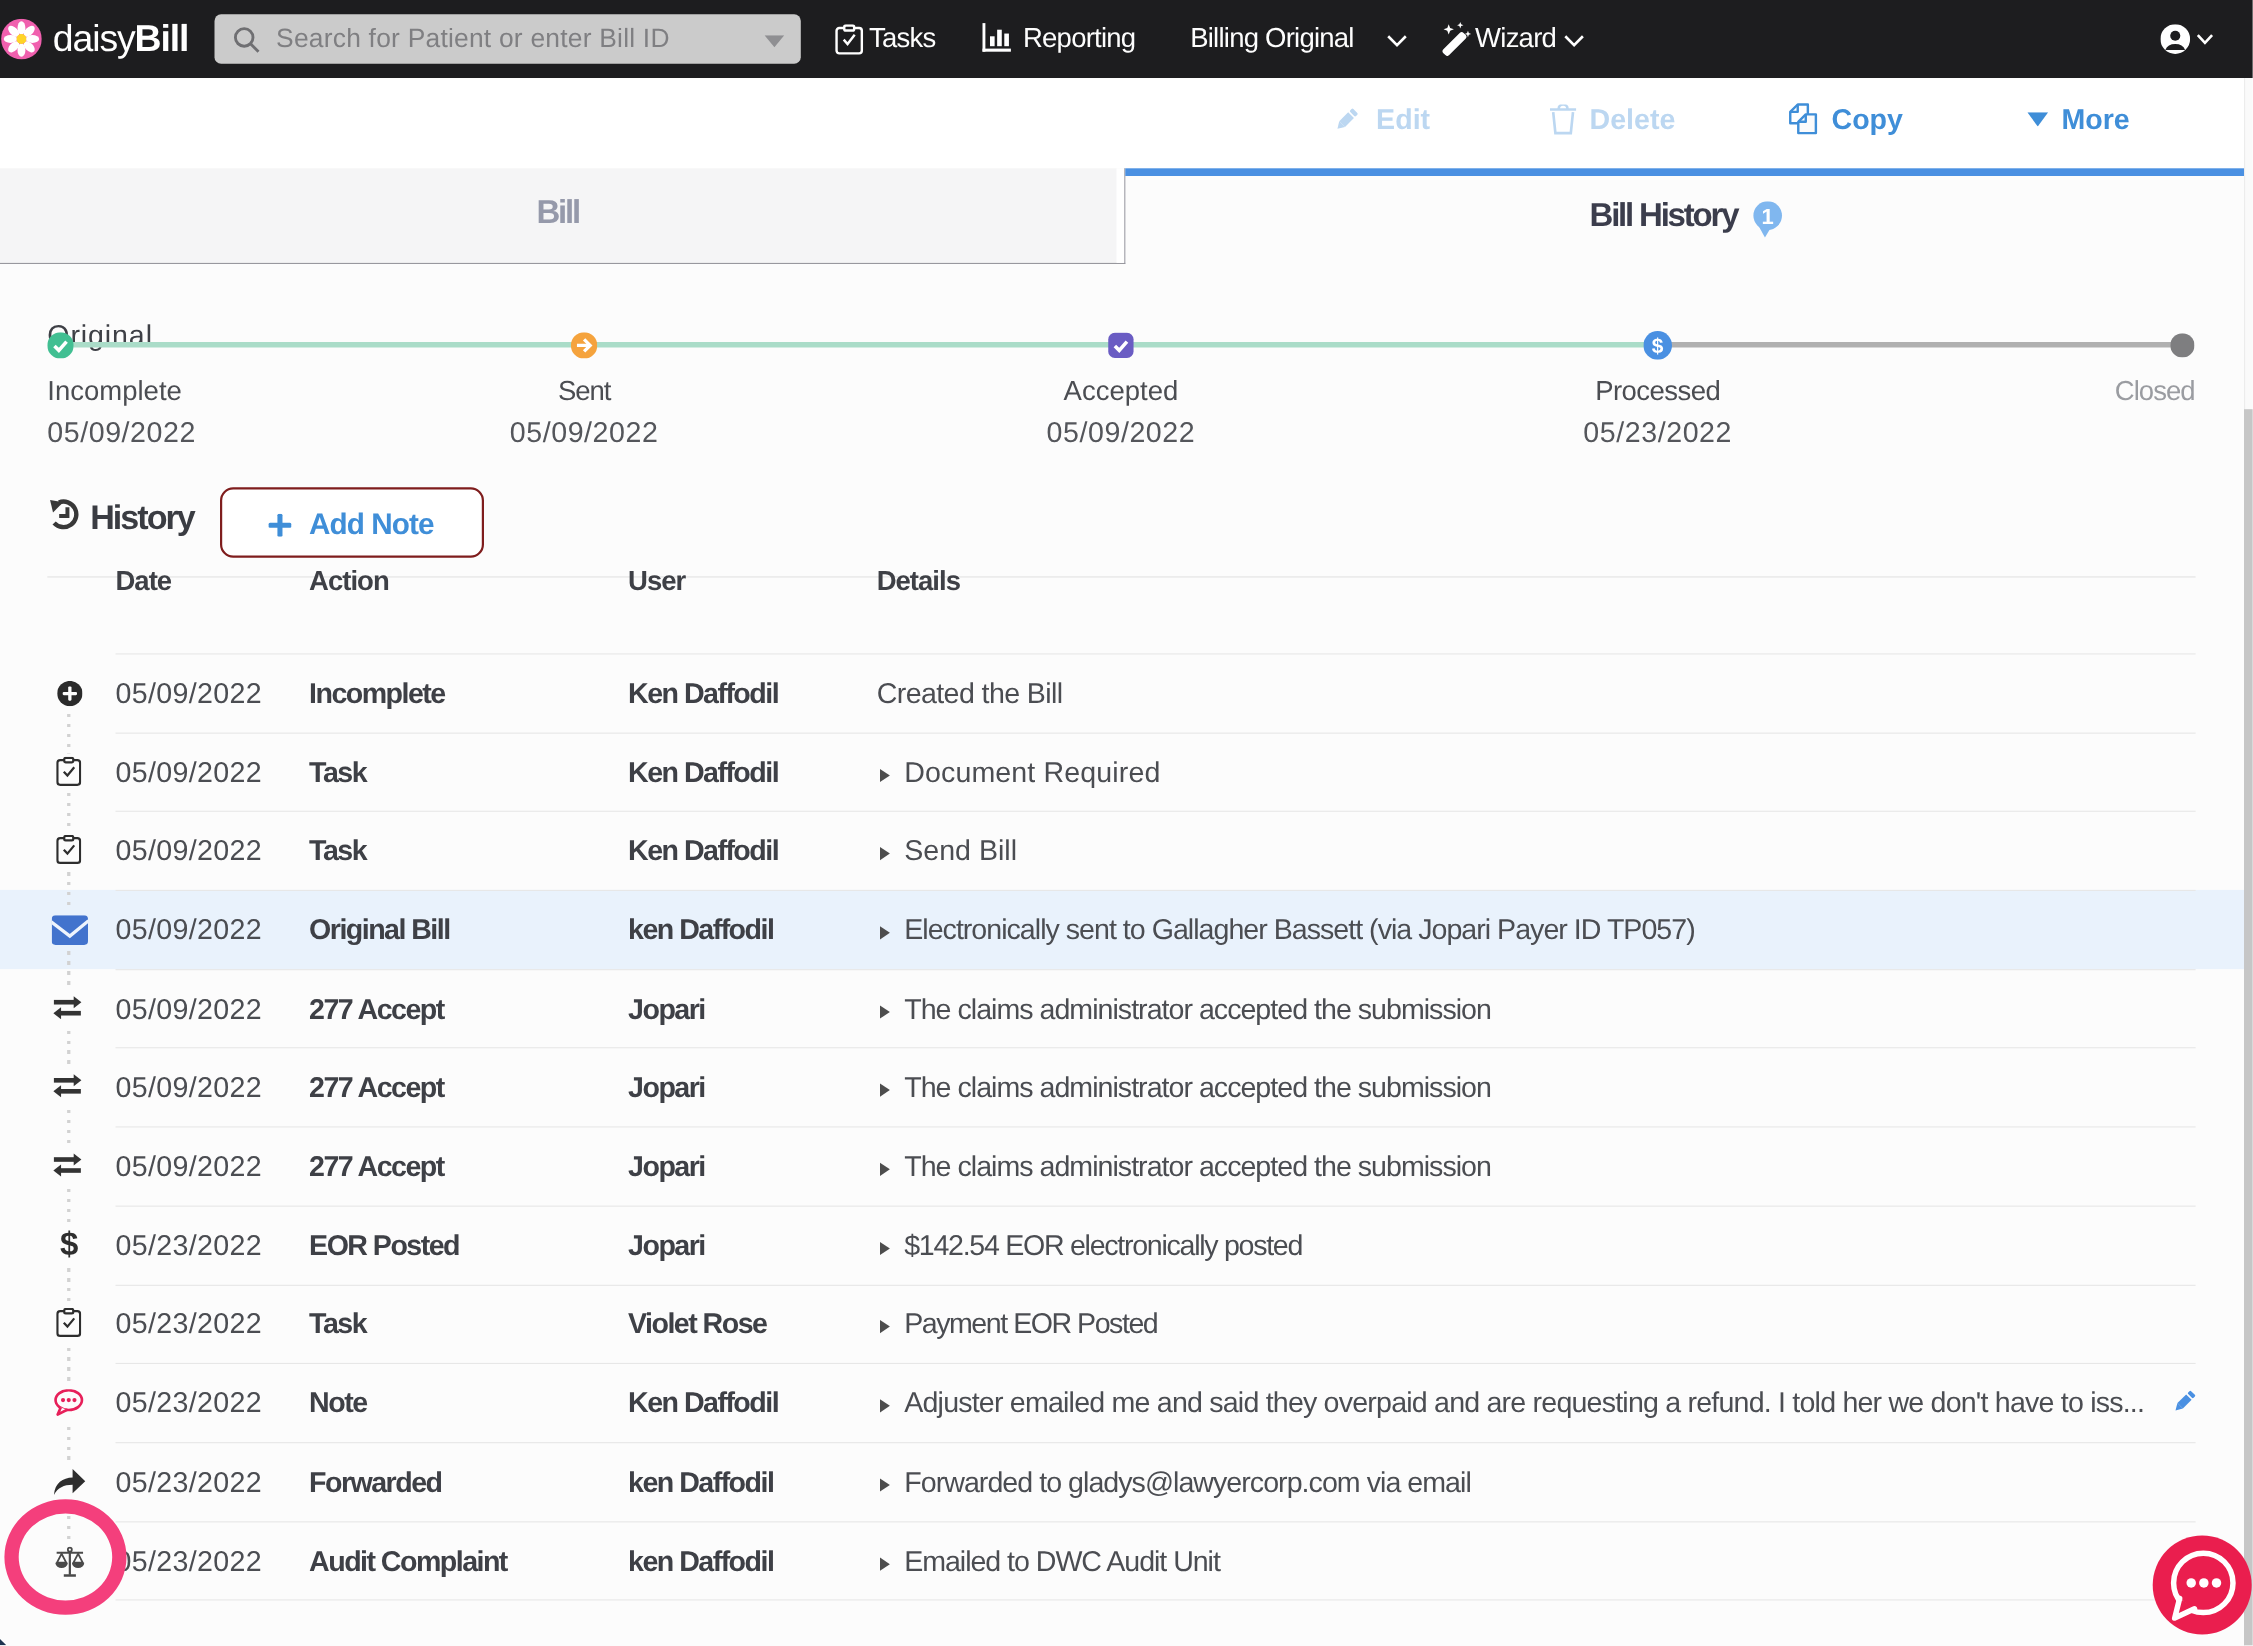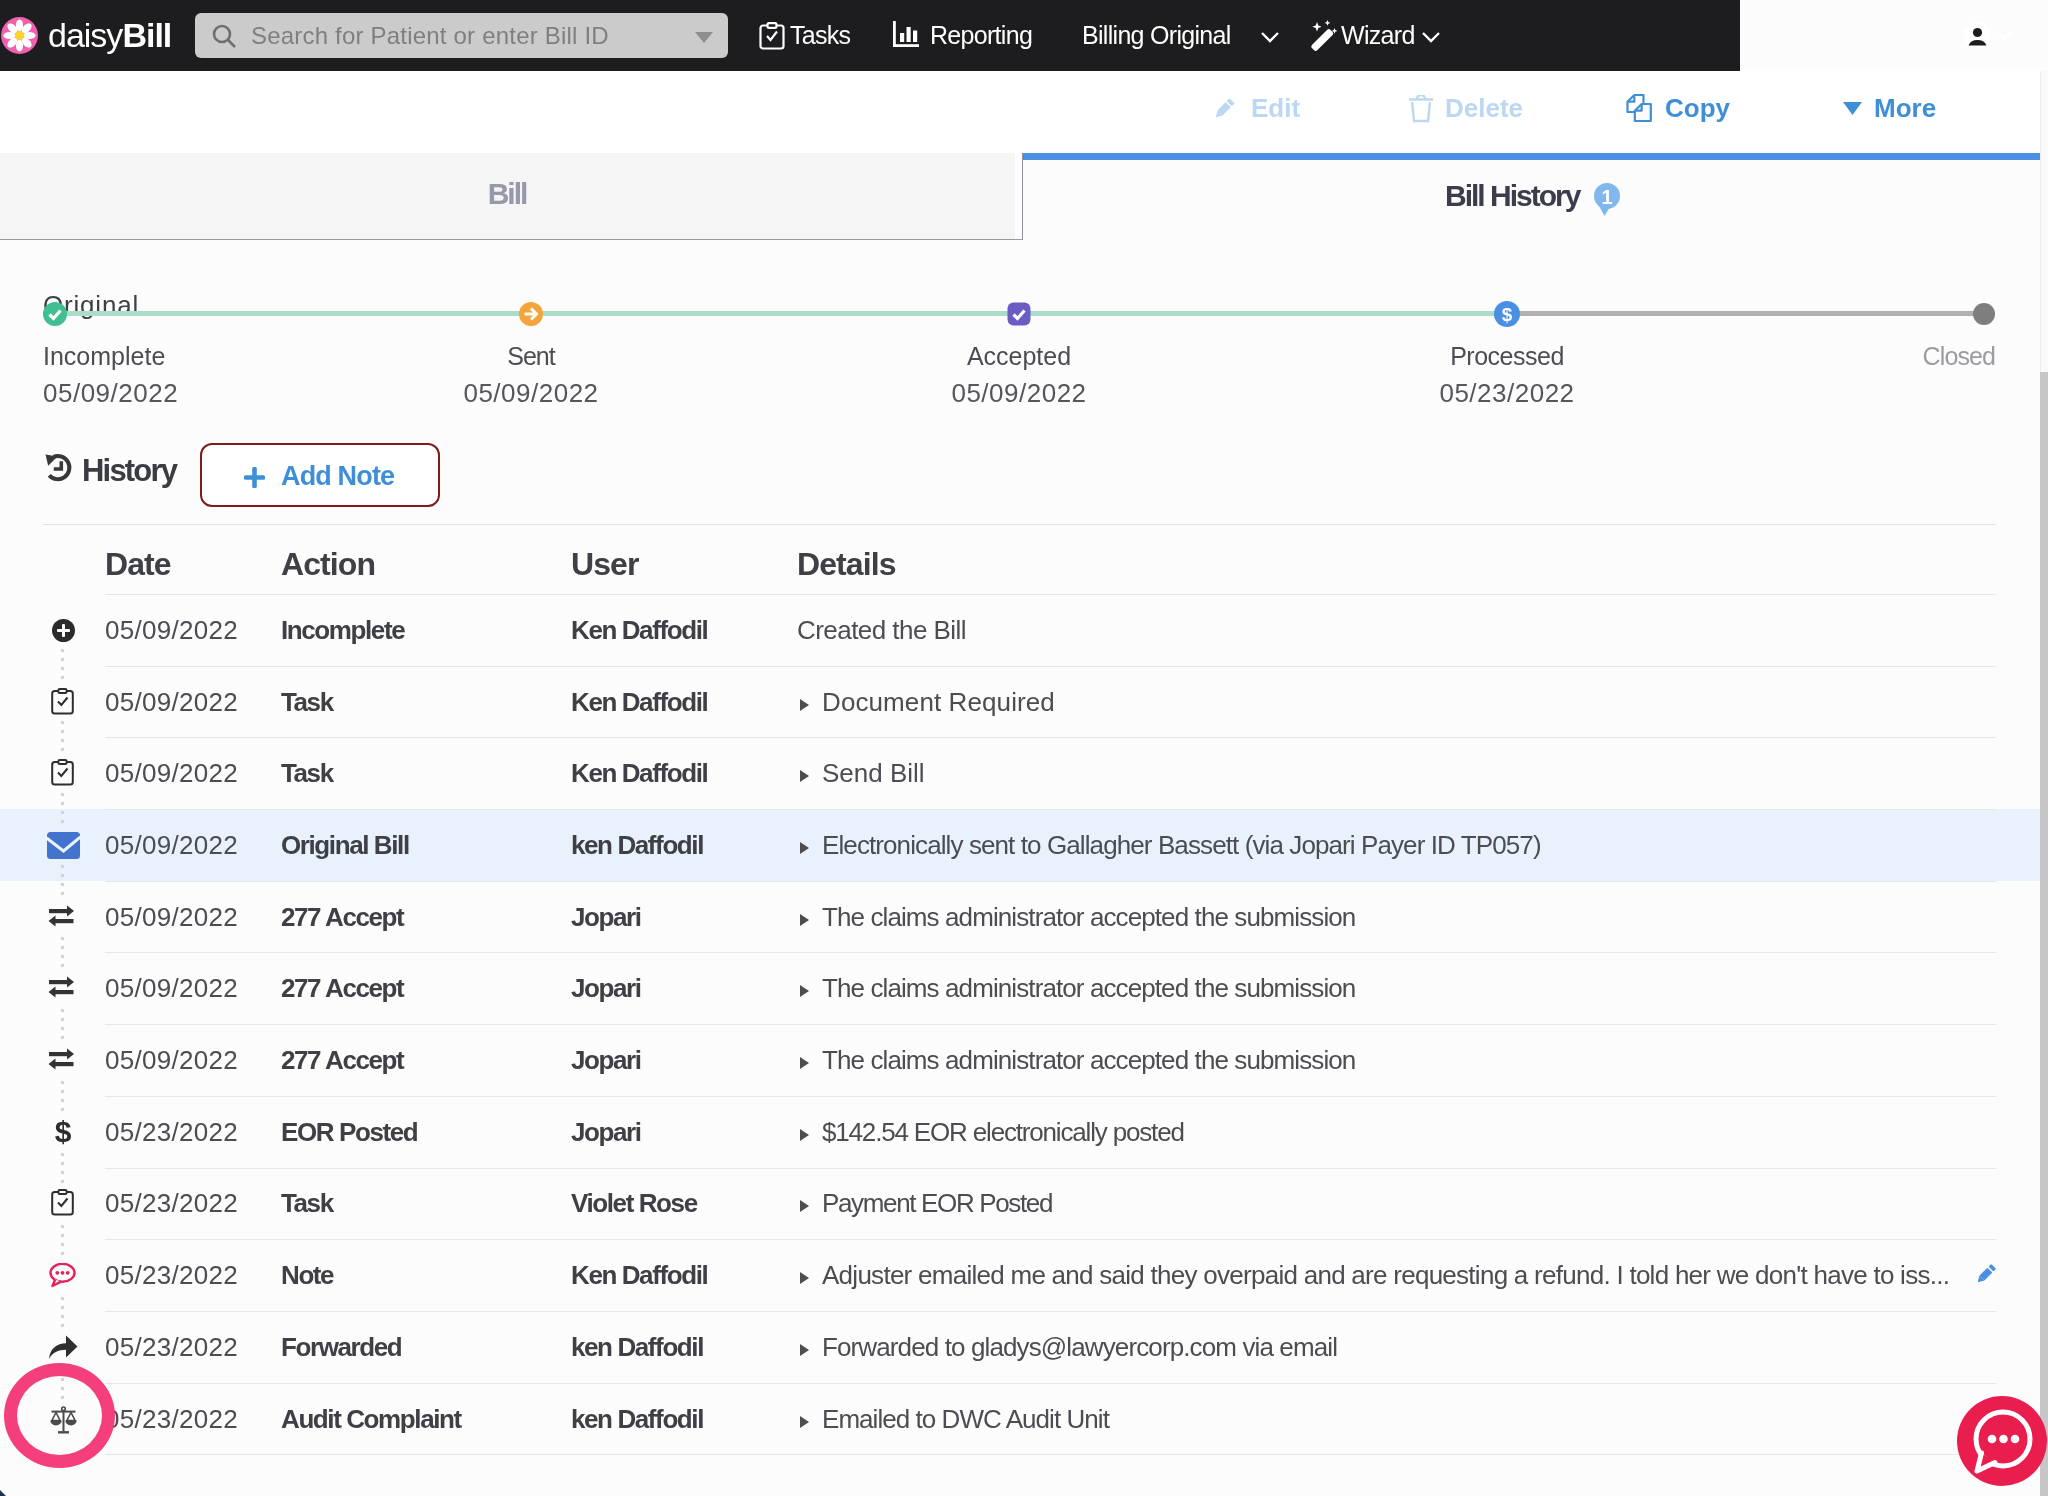--- a/index.html
+++ b/index.html
@@ -1,20 +1,20 @@
 <!DOCTYPE html>
 <html><head>
 <meta charset="utf-8">
 <style>
   * { margin:0; padding:0; box-sizing:border-box; }
   html,body { width:2048px; height:1496px; overflow:hidden; }
   body { font-family:"Liberation Sans", sans-serif; background:#fcfcfc; position:relative; }
   .abs { position:absolute; }
   
-  #nav { position:absolute; left:0; top:0; width:1740px; height:71px; background:#1d1d1f; }
+  #nav { position:absolute; left:0; top:0; width:2048px; height:71px; background:#1d1d1f; }
   #logo-text { position:absolute; left:48px; top:16px; font-size:34px; color:#fff; font-weight:400; letter-spacing:-1px; }
   #logo-text b { font-weight:700; }
   #searchbox { position:absolute; left:195px; top:13px; width:533px; height:45px; background:#cbcbcb; border-radius:6px; }
   #searchbox .ph { position:absolute; left:56px; top:9px; font-size:24px; color:#7f7f82; letter-spacing:0.2px; }
   .navitem { position:absolute; top:0; height:71px; display:flex; align-items:center; color:#fdfdfd; font-size:25px; letter-spacing:-0.7px; }
   
   #hdr { position:absolute; left:0; top:71px; width:2048px; height:82px; background:#fff; }
   #hdr-title { position:absolute; left:44px; top:17px; font-size:31px; font-weight:700; color:#3e4046; letter-spacing:-0.7px; }
   #hdr-title .dol { color:#4a90e2; margin-right:9px; }
   .hbtn { position:absolute; top:0; height:74px; display:flex; align-items:center; font-size:26px; font-weight:700; }
@@ -26,21 +26,21 @@
   #tab-left .lbl { position:absolute; left:-8px; right:0; top:24px; text-align:center; font-size:30px; font-weight:700; color:#9599aa; letter-spacing:-2px; }
   #tab-blue { position:absolute; left:1023px; top:153px; width:1017px; height:7px; background:#4a90e2; }
   #tab-right-lbl { position:absolute; left:1445px; top:179px; font-size:30px; font-weight:700; color:#3b3d4c; letter-spacing:-2px; }
   
   .tl-lbl { position:absolute; font-size:25px; color:#4b4d52; }
   .tl-date { position:absolute; font-size:26px; color:#54565b; letter-spacing:0.5px; }
   
   #hist-title { position:absolute; left:82px; top:453px; font-size:31px; font-weight:700; color:#3a3c42; letter-spacing:-1.8px; }
   #addnote { position:absolute; left:200px; top:443px; width:240px; height:64px; border:2px solid #7f1d1d; border-radius:12px; background:#fff; }
   #addnote span { position:absolute; left:79px; top:16px; font-size:27px; font-weight:700; color:#3f8ed8; letter-spacing:-0.85px; }
-  .th { position:absolute; top:546px; font-size:32px; font-weight:700; color:#3e4046; letter-spacing:-0.9px; }
+  .th { position:absolute; top:514px; font-size:25px; font-weight:700; color:#3e4046; letter-spacing:-0.9px; }
   .rowline { position:absolute; left:105px; width:1891px; height:1px; background:#e7e7e7; }
   .cell { position:absolute; font-size:26px; color:#4b4d52; white-space:nowrap; }
   .cell.b { font-weight:700; color:#3e4046; letter-spacing:-1.4px; }
   .cell.d { letter-spacing:0.3px; }
   .tri { display:inline-block; width:0; height:0; border-left:9px solid #4d4d4d; border-top:6.5px solid transparent; border-bottom:6.5px solid transparent; margin-right:13px; }
 </style>
 </head>
 <body>
 
 <div id="nav">

